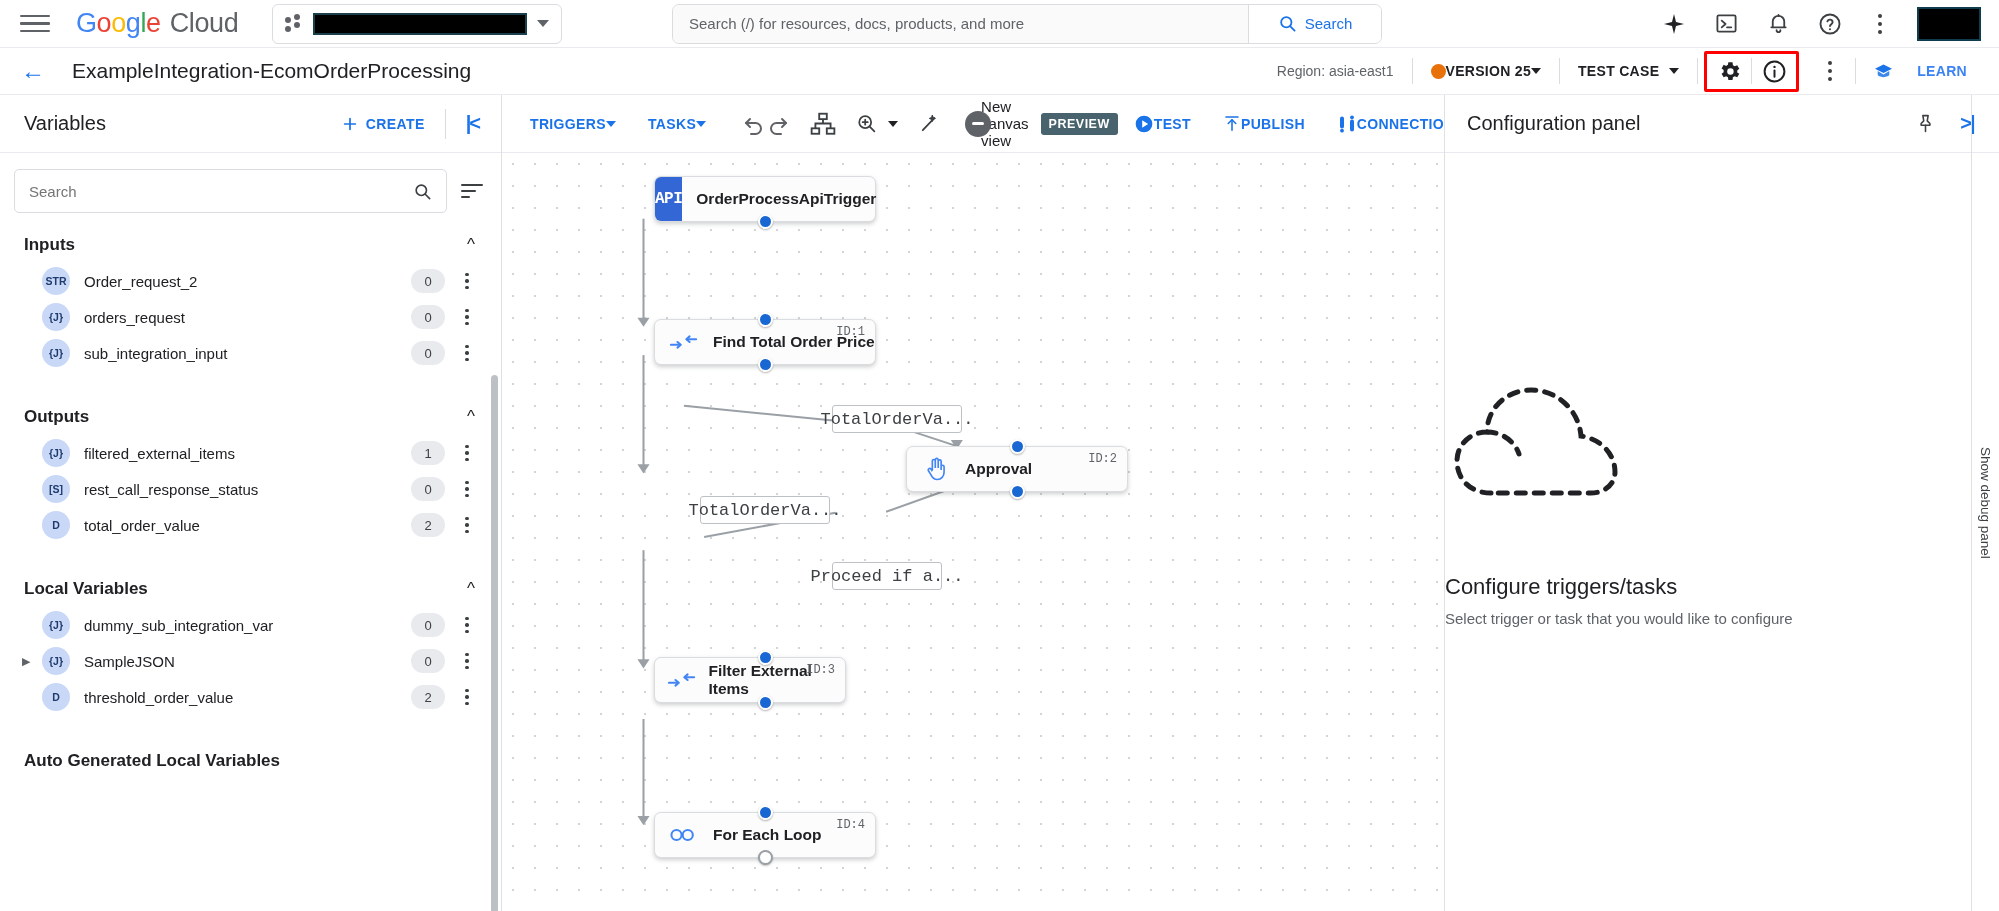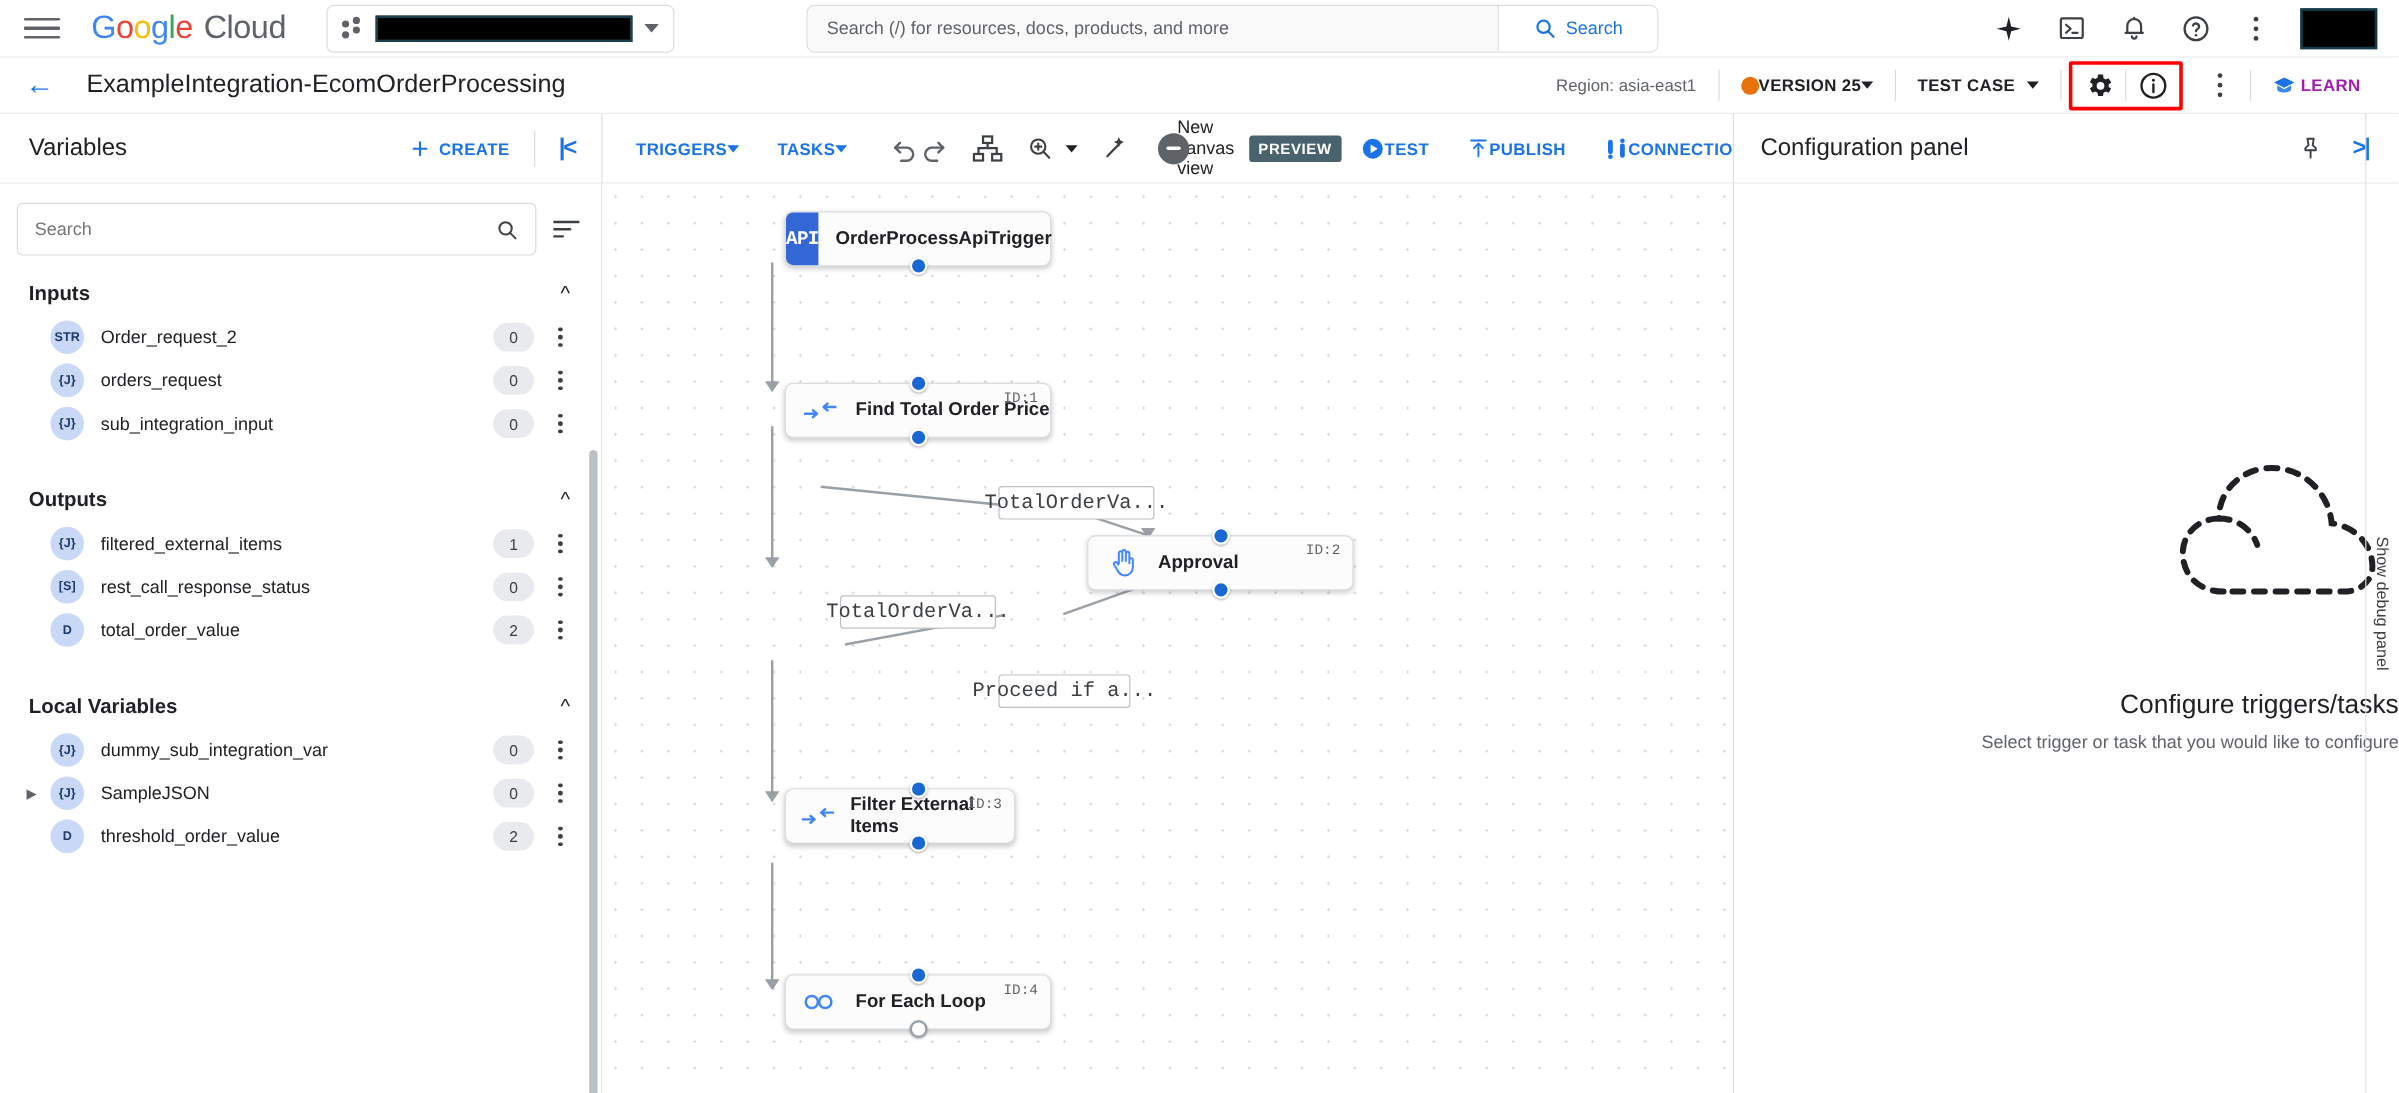--- a/index.html
+++ b/index.html
@@ -77,21 +77,21 @@
   .vdot{width:15px;height:15px;border-radius:50%;background:#E8710A;}
   .version-btn .lbl{font-size:14px;font-weight:700;color:#202124;letter-spacing:.3px;}
   .caret-sm{width:0;height:0;border-left:5px solid transparent;border-right:5px solid transparent;
     border-top:6px solid #202124;}
   .testcase-btn{display:flex;align-items:center;gap:10px;padding:0 18px;cursor:pointer;}
   .testcase-btn .lbl{font-size:14px;font-weight:700;color:#202124;letter-spacing:.3px;}
   .hl-group { display:flex; align-items:center; border:3px solid #FF0000; border-radius:2px;
       height: 41px; margin: 0 6px; }
   .hl-group .ticon2{width:44px;height:100%;display:flex;align-items:center;justify-content:center;cursor:pointer;}
   .hl-group .sep{width:1px;height:26px;background:#dadce0;}
-  .learn-btn{display:flex;align-items:center;gap:4px;padding:0 16px 0 18px;color:#a21caf;
+  .learn-btn{display:flex;align-items:center;gap:24px;padding:0 16px 0 18px;color:#3b82f6;
     font-size:14px;font-weight:700;letter-spacing:.3px;cursor:pointer;}
 
   
   .main { display:flex; height: calc(911px - 48px - 47px); }
 
   
   .varpanel { width: 502px; border-right:1px solid #e0e0e0; display:flex; flex-direction:column;
     background:#fff; position:relative; }
   .varhead { height:58px; display:flex; align-items:center; padding: 0 0 0 24px;
     border-bottom:1px solid #e8eaed;}
@@ -171,21 +171,21 @@
 
   
   .cfgpanel{width:555px;border-left:1px solid #e0e0e0;display:flex;flex-direction:column;
     background:#fff;position:relative;}
   .cfghead{height:58px;display:flex;align-items:center;padding:0 0 0 22px;
     border-bottom:1px solid #e8eaed;}
   .cfghead h2{font-size:20px;font-weight:400;color:#202124;}
   .cfghead .pin{margin-left:auto;width:40px;display:flex;justify-content:center;color:#3c4043;cursor:pointer;}
   .cfghead .expand{width:54px;display:flex;justify-content:center;color:#1a73e8;font-size:20px;
     font-weight:600;letter-spacing:-2px;cursor:pointer;padding-right:10px;}
-  .cfgbody{flex:1;display:flex;flex-direction:column;align-items:flex-end;justify-content:center;
+  .cfgbody{flex:1;display:flex;flex-direction:column;align-items:flex-start;justify-content:center;
     padding-bottom:70px;}
   .cfgtitle{font-size:22px;color:#202124;margin-top:56px;}
   .cfgsub{font-size:15px;color:#5f6368;margin-top:10px;}
   .debugrail{position:absolute;right:0;top:0;bottom:0;width:28px;border-left:1px solid #e0e0e0;
     display:flex;align-items:center;justify-content:center;}
   .debugrail span{writing-mode:vertical-rl;font-size:13.5px;color:#3c4043;cursor:pointer;}
 </style>
 </head>
 <body>
 
@@ -460,20 +460,23 @@
         <span class="vcount">2</span>
         <span class="vkebab">
             <i></i>
             <i></i>
             <i></i>
           </span>
       </div>
 
       <div class="secgap"></div>
 
+      <div class="sectitle">
+        <h3>Auto Generated Local Variables</h3>
+      </div>
 
       <div class="vscrollbar"></div>
     </div>
   </div>
 
   <div class="canvasarea">
     <div class="ctoolbar">
       <div class="cbtn">
         <span>TRIGGERS</span>
         <span class="caret-sm" style="border-top-color:#1a73e8"></span>

